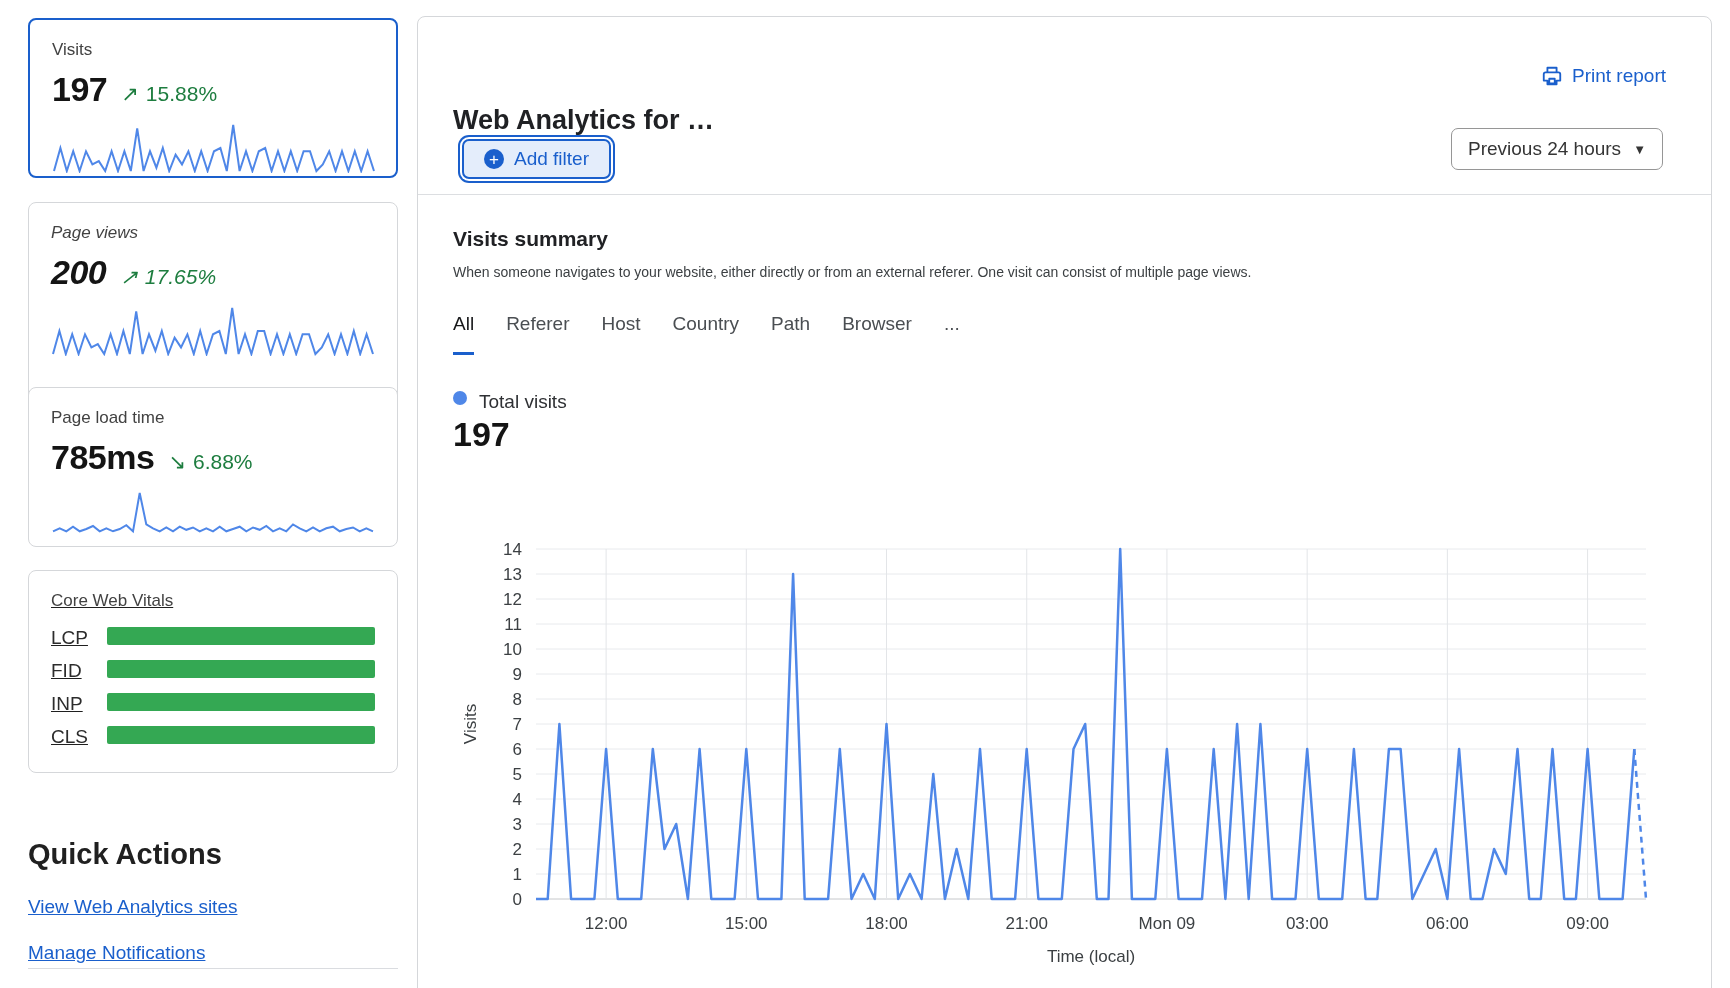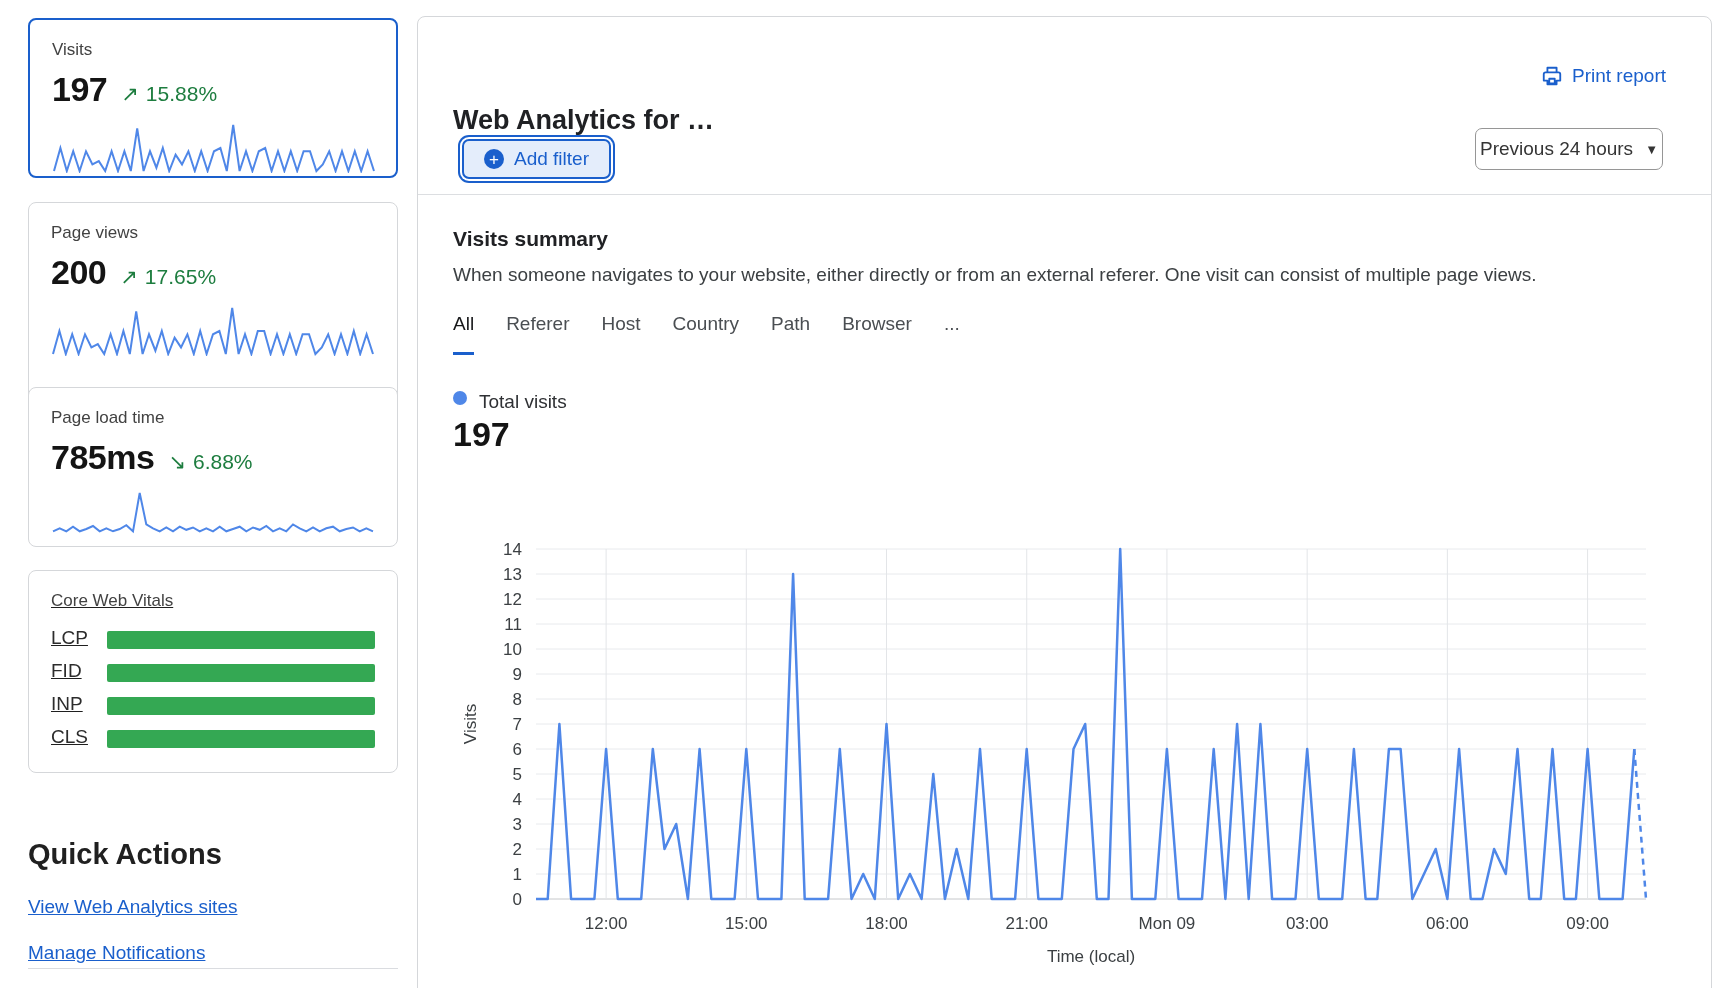--- a/index.html
+++ b/index.html
@@ -10,48 +10,48 @@
   .card { position:absolute; left:28px; width:370px; background:#fff;
     border:1px solid #d5d7da; border-radius:8px; padding:20px 22px; }
   .card.selected { border:2px solid #1a5fcc; }
   .card-title { font-size:17px; color:#424242; }
   .stat-row { display:flex; align-items:baseline; gap:14px; margin-top:10px; }
   .stat-value { font-size:34px; font-weight:bold; color:#141414; letter-spacing:-0.5px; }
   .stat-delta { font-size:21px; color:#1d7d3f; display:flex; align-items:baseline; gap:7px; }
   .spark { display:block; margin-top:12px; }
 
   .vitals-rows { margin-top:16px; }
-  .vital-row { display:flex; align-items:flex-end; margin-bottom:11px; }
+  .vital-row { display:flex; align-items:flex-start; margin-bottom:11px; }
   .vital-label { width:56px; font-size:19px; color:#2c2c2c; }
   .vital-bar { height:18px; flex:1; background:#34a853; border-radius:2px; }
 
   .qa-title { position:absolute; left:28px; top:838px; font-size:29px; font-weight:bold; color:#202020; }
   .qa-link { position:absolute; left:28px; font-size:19px; color:#1a5fcc; text-decoration:underline; cursor:pointer; }
   .qa-divider { position:absolute; left:28px; top:968px; width:370px; height:1px; background:#dadce0; }
 
   
   .main-card { position:absolute; left:417px; top:16px; width:1295px; height:1010px;
     background:#fff; border:1px solid #d5d7da; border-radius:8px; }
   .main-title { position:absolute; left:35px; top:42px; font-size:27px; font-weight:bold; color:#202124;margin-top:46px; }
   .print-link { position:absolute; right:45px; top:48px; display:flex; align-items:center; gap:9px;
     font-size:19px; color:#1a5fcc; cursor:pointer;text-align:center; }
   .add-filter { position:absolute; left:44px; top:122px; height:40px; display:inline-flex;
     align-items:center; gap:10px; padding:0 20px; background:#e4edfb;
     border:2px solid #1a5fcc; border-radius:7px; box-shadow:0 0 0 2px #ffffff, 0 0 0 4px #1a5fcc;
     color:#1a5fcc; font-size:19px; cursor:pointer; }
   .plus-circle { width:20px; height:20px; border-radius:50%; background:#1a5fcc; color:#fff;
     display:flex; align-items:center; justify-content:center; font-size:17px; line-height:1; }
   .range-btn { position:absolute; right:48px; top:111px; height:42px; display:inline-flex;
-    align-items:center; gap:12px; padding:0 4px; background:#fff; border:1px solid #969696;
+    align-items:center; gap:12px; padding:0 16px; background:#fff; border:1px solid #969696;
     border-radius:7px; font-size:19px; color:#353535; cursor:pointer; }
   .caret { font-size:13px; color:#353535; }
   .header-divider { position:absolute; left:0; top:177px; width:100%; height:1px; background:#dcdee1; }
 
   .summary-title { position:absolute; left:35px; top:210px; font-size:21px; font-weight:bold; color:#202124; }
-  .summary-desc { position:absolute; left:35px; top:247px; font-size:19px; color:#3c4043; }
+  .summary-desc { position:absolute; left:35px; top:247px; font-size:14px; color:#3c4043; }
   .tabs { position:absolute; left:35px; top:296px; display:flex; gap:32px; list-style:none; }
   .tab { font-size:19px; color:#4a4e52; padding-bottom:17px; cursor:pointer; }
   .tab.active { color:#17181a; border-bottom:3px solid #1a5fcc; }
   .legend { position:absolute; left:35px; top:374px; display:flex; align-items:flex-start; gap:12px;
     font-size:19px; color:#2f3134; }
   .legend-dot { width:14px; height:14px; border-radius:50%; background:#4f87e8; }
   .total-visits { position:absolute; left:35px; top:398px; font-size:34px; font-weight:bold; color:#141414; }
   #chart { position:absolute; left:0; top:514px; }
   .chart-text { font-size:17px; fill:#3c4043; }
 </style>
@@ -65,21 +65,21 @@
     <span class="stat-delta">
       <span>↗</span>
       <span>15.88%</span>
     </span>
   </div>
   <svg class="spark" id="spark0" width="324" height="52">
       <polyline points="2.0,50.0 8.4,27.0 14.8,50.0 21.2,30.3 27.6,50.0 34.0,30.3 40.4,43.4 46.8,40.1 53.2,50.0 59.6,30.3 66.0,50.0 72.4,30.3 78.8,50.0 85.2,7.3 91.6,50.0 98.0,30.3 104.4,46.7 110.8,27.0 117.2,50.0 123.6,33.6 130.0,43.4 136.4,30.3 142.8,50.0 149.2,30.3 155.6,50.0 162.0,30.3 168.4,27.0 174.8,50.0 181.2,4.0 187.6,50.0 194.0,30.3 200.4,50.0 206.8,30.3 213.2,27.0 219.6,50.0 226.0,30.3 232.4,50.0 238.8,30.3 245.2,50.0 251.6,30.3 258.0,30.3 264.4,50.0 270.8,43.4 277.2,30.3 283.6,50.0 290.0,30.3 296.4,50.0 302.8,30.3 309.2,50.0 315.6,30.3 322.0,50.0" fill="none" stroke="#4f87e8" stroke-width="2"></polyline>
     </svg>
 </div>
 
-<div class="card" style="top:202px;height:206px;">
+<div class="card" style="top:202px;height:206px;font-style:italic;">
   <div class="card-title">Page views</div>
   <div class="stat-row">
     <span class="stat-value">200</span>
     <span class="stat-delta">
       <span>↗</span>
       <span>17.65%</span>
     </span>
   </div>
   <svg class="spark" id="spark1" width="324" height="52">
       <polyline points="2.0,50.0 8.4,27.0 14.8,50.0 21.2,30.3 27.6,50.0 34.0,30.3 40.4,43.4 46.8,40.1 53.2,50.0 59.6,30.3 66.0,50.0 72.4,27.0 78.8,50.0 85.2,7.3 91.6,50.0 98.0,30.3 104.4,46.7 110.8,27.0 117.2,50.0 123.6,33.6 130.0,43.4 136.4,30.3 142.8,50.0 149.2,27.0 155.6,50.0 162.0,30.3 168.4,27.0 174.8,50.0 181.2,4.0 187.6,50.0 194.0,30.3 200.4,50.0 206.8,27.0 213.2,27.0 219.6,50.0 226.0,30.3 232.4,50.0 238.8,30.3 245.2,50.0 251.6,30.3 258.0,30.3 264.4,50.0 270.8,43.4 277.2,30.3 283.6,50.0 290.0,30.3 296.4,50.0 302.8,27.0 309.2,50.0 315.6,30.3 322.0,50.0" fill="none" stroke="#4f87e8" stroke-width="2"></polyline>

